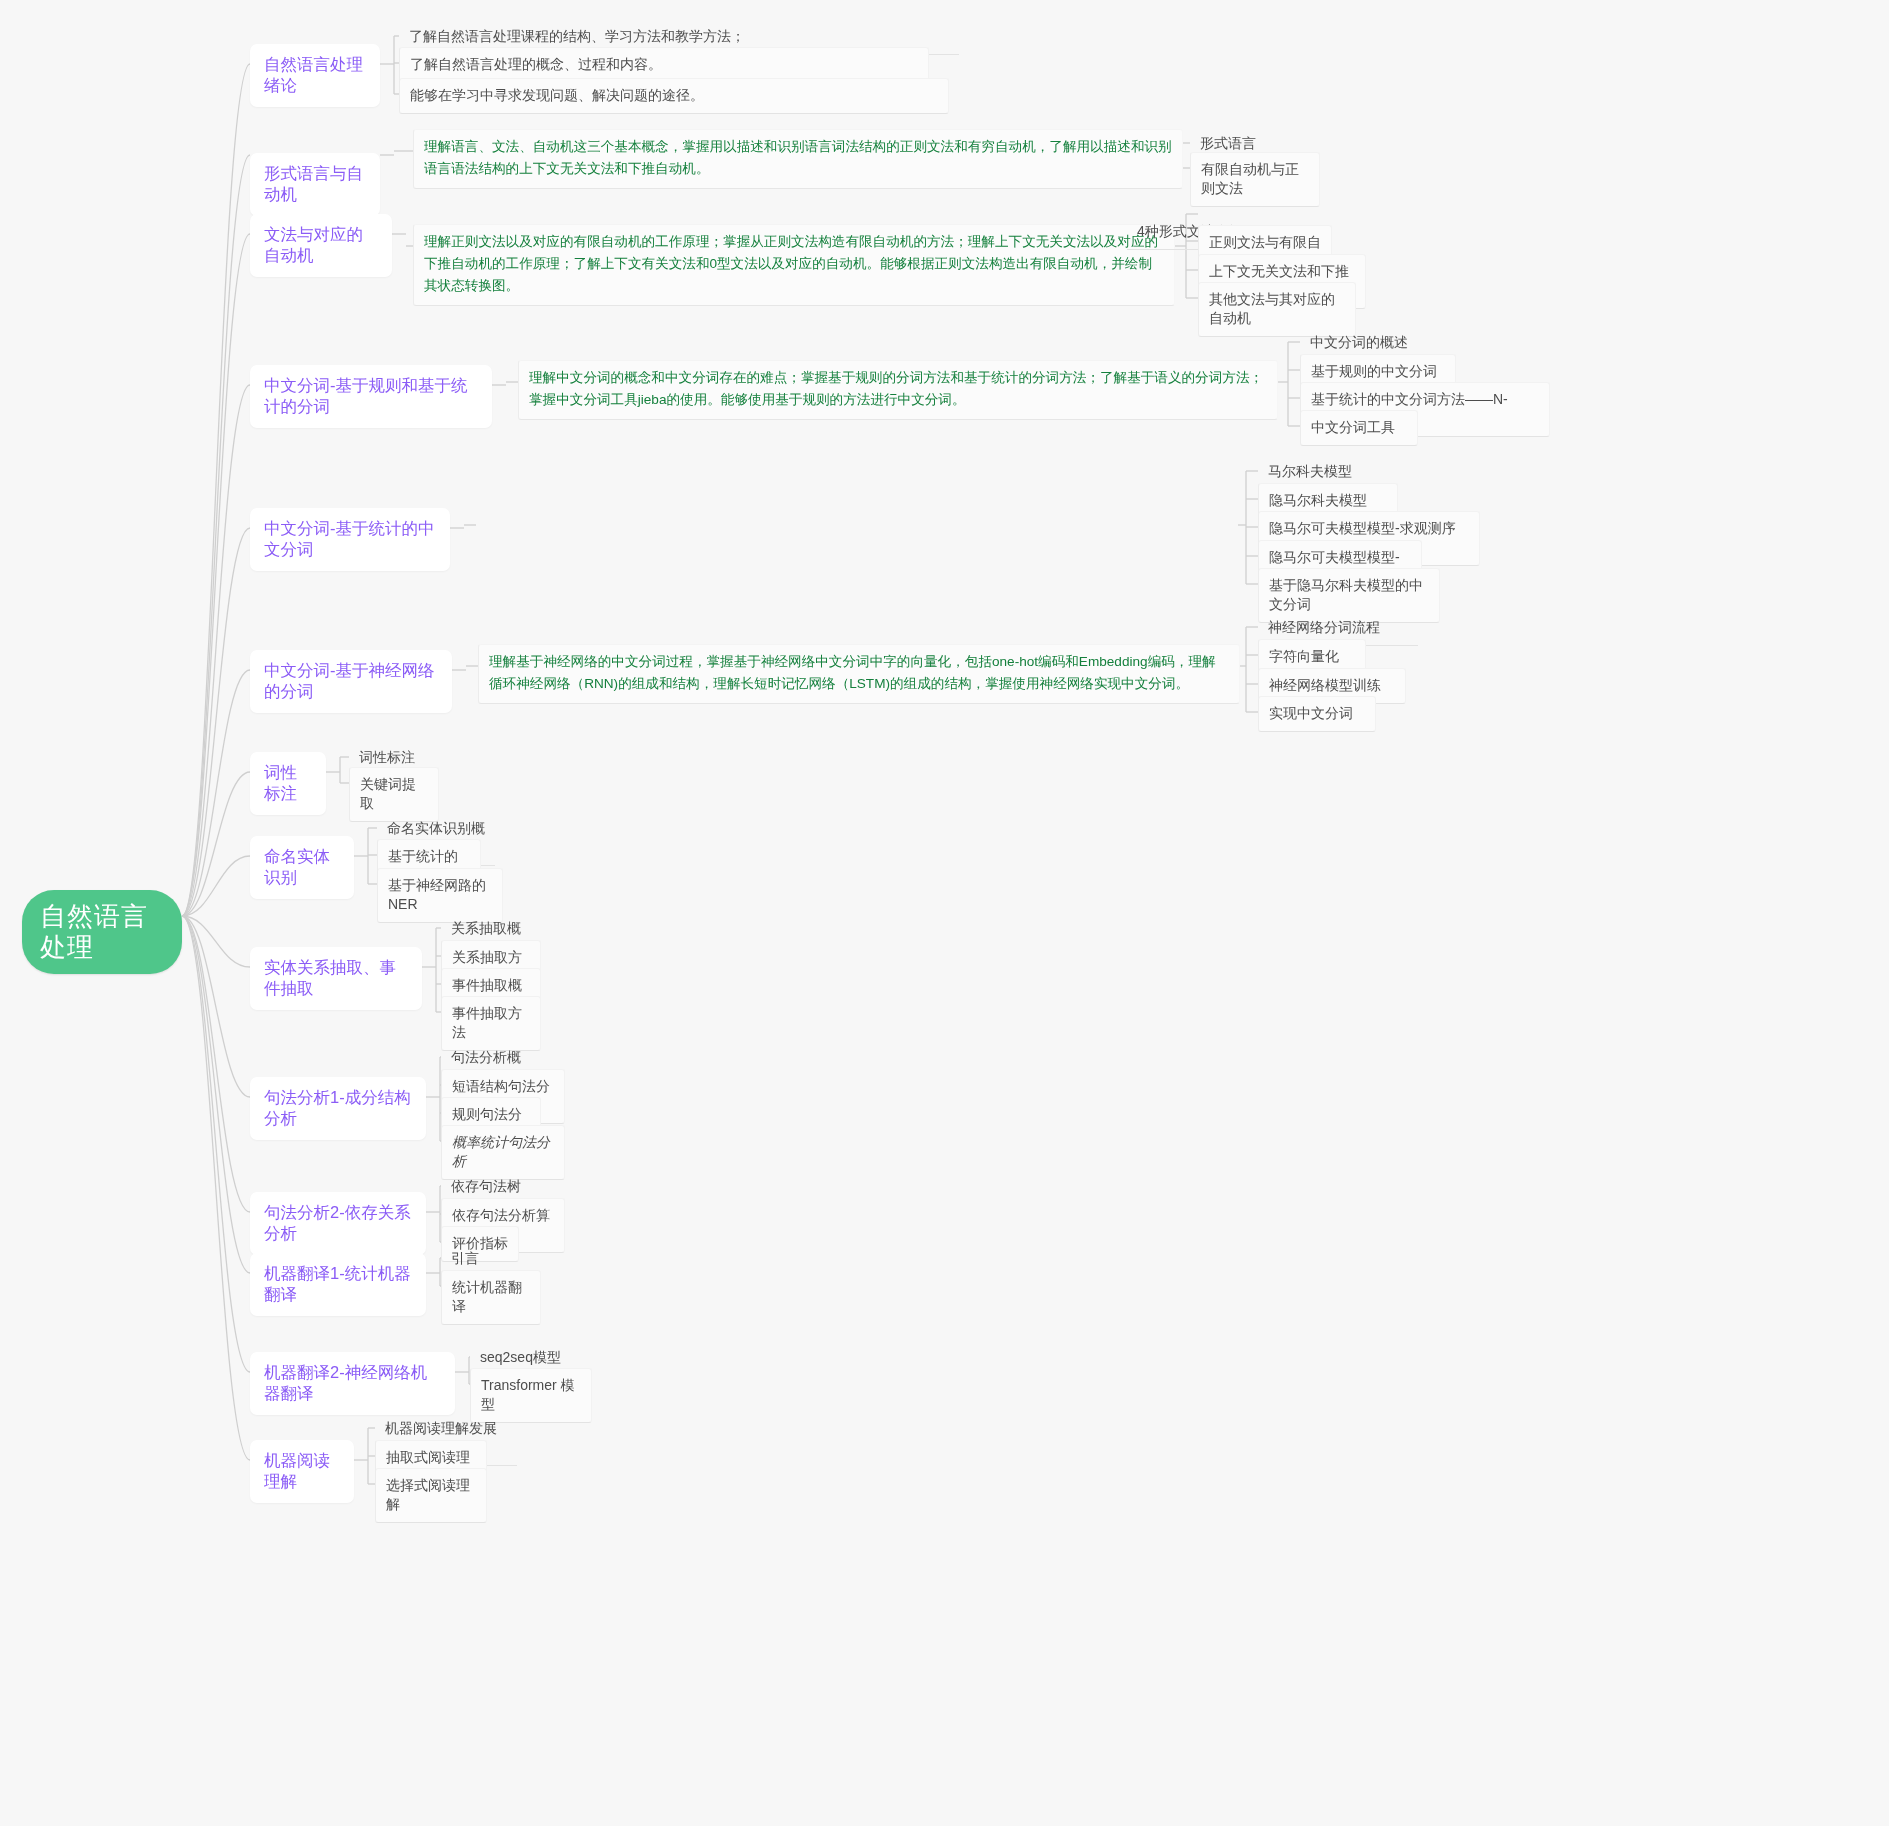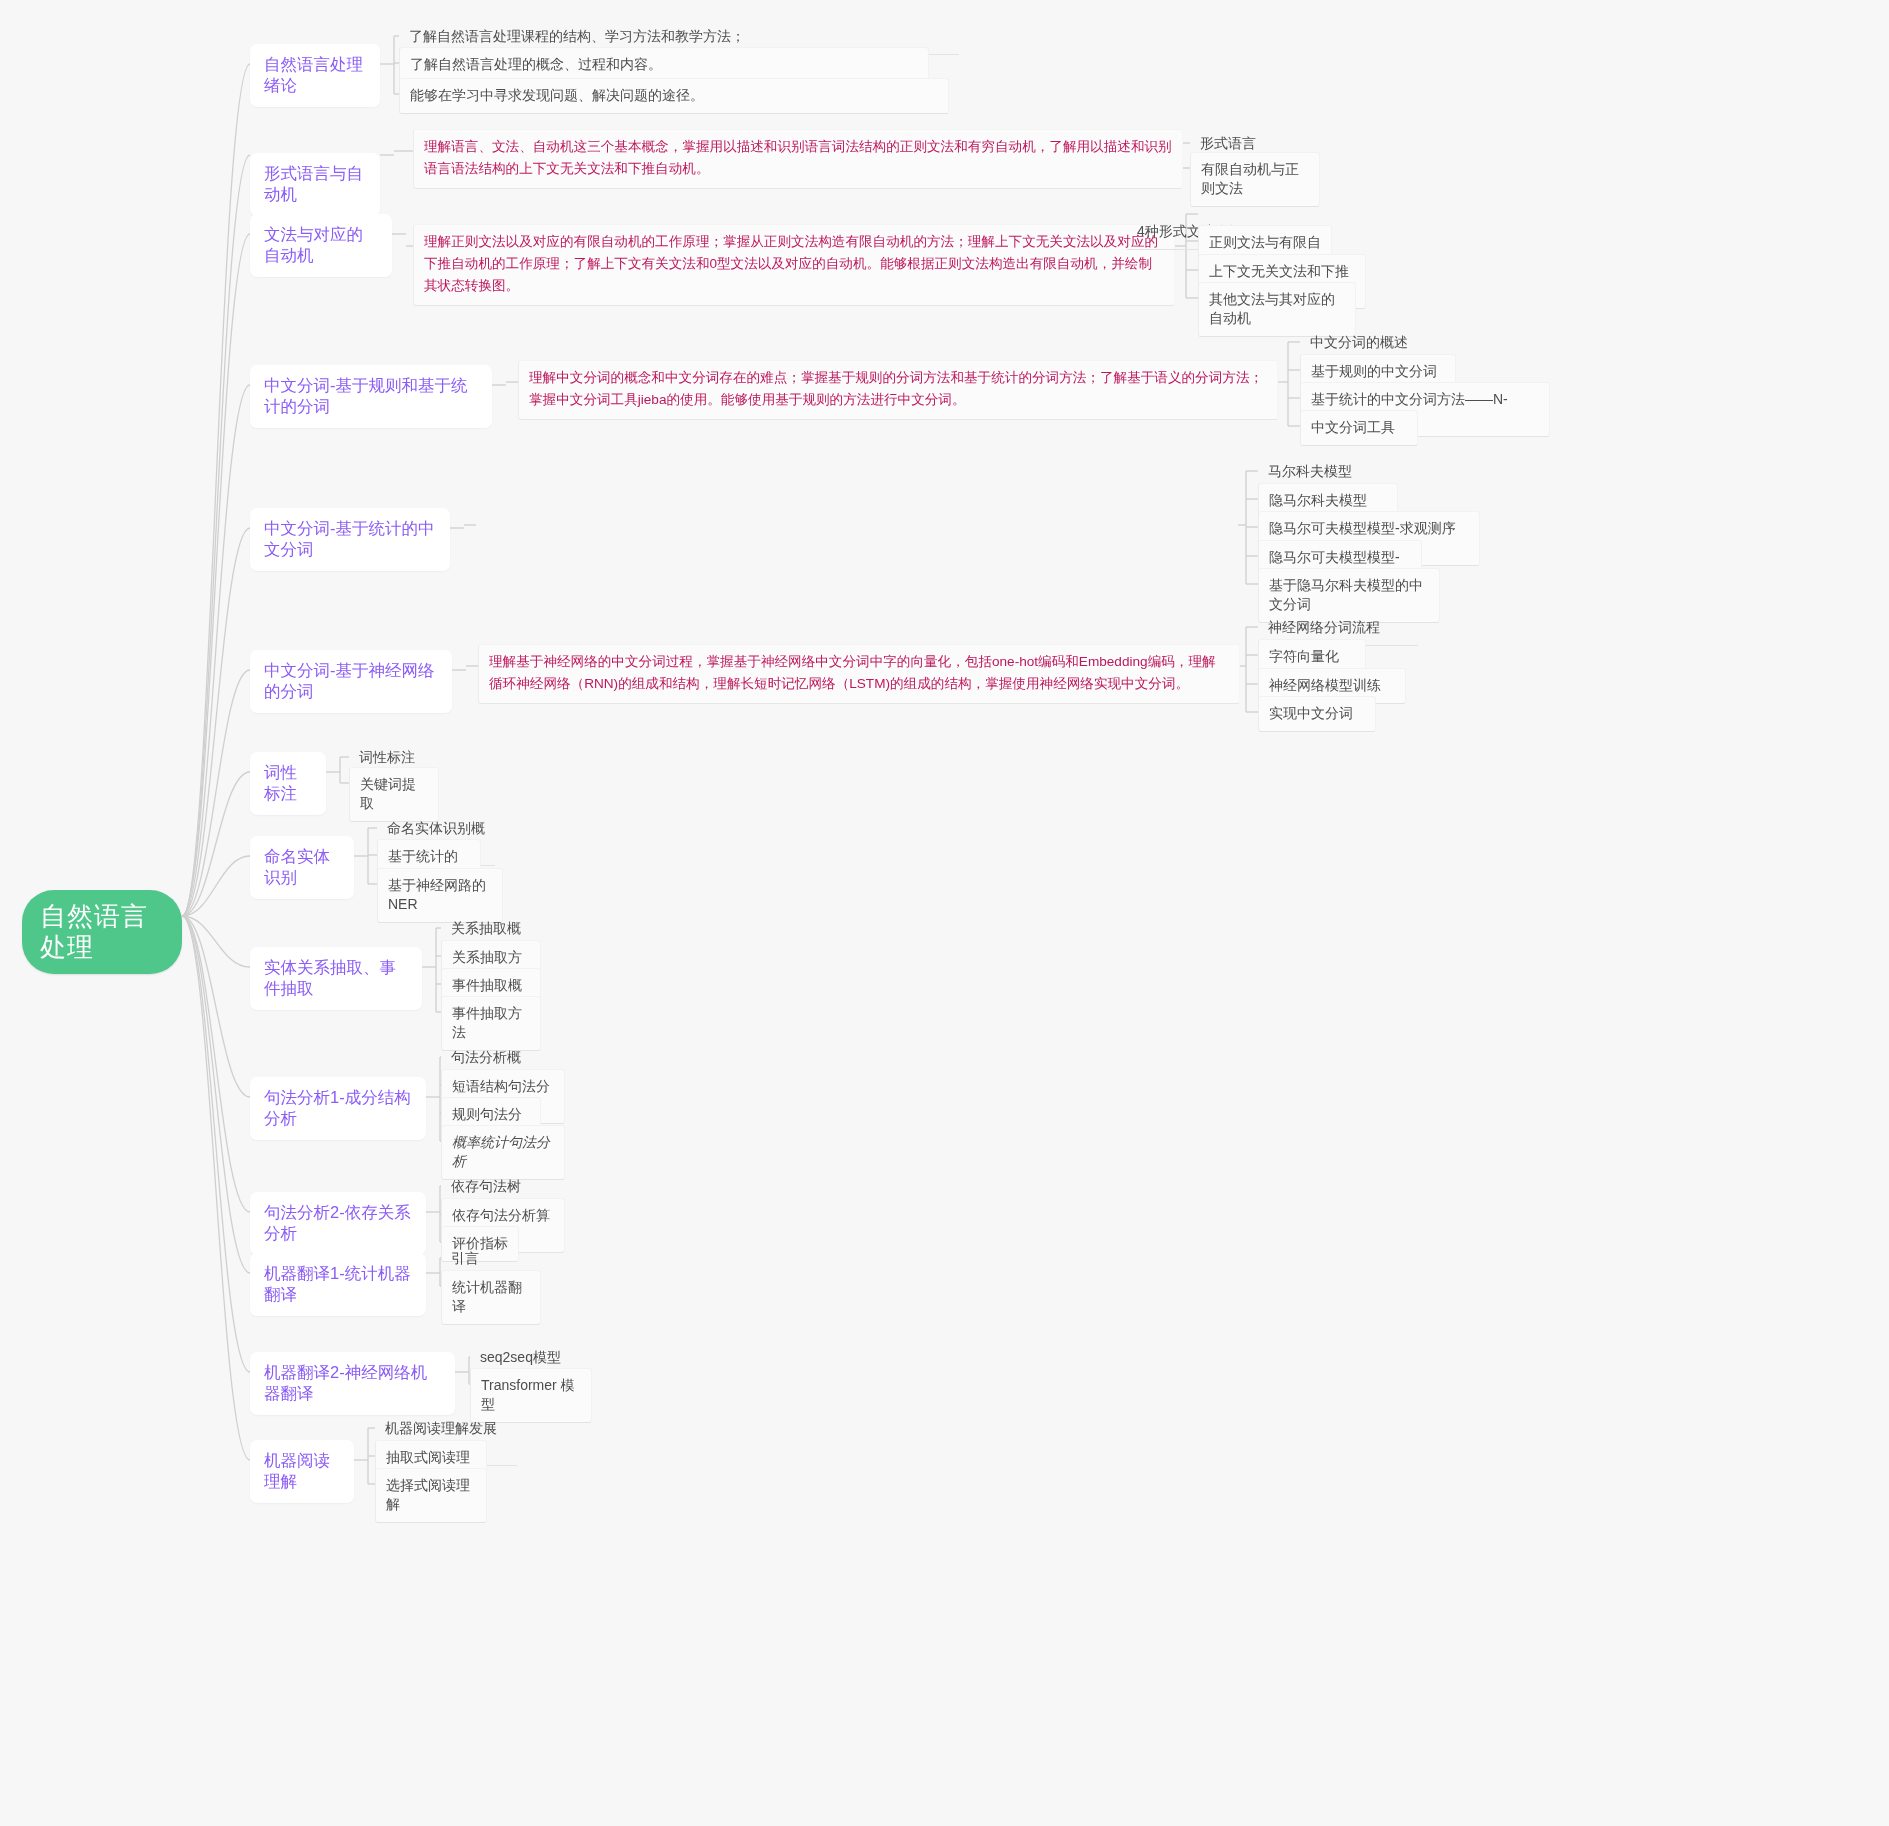--- a/index.html
+++ b/index.html
@@ -63,21 +63,21 @@
   }
   .l2-node.boxed {
     background: #fbfbfb;
     border-left: 1px solid #ececec;
     border-right: 1px solid #f2f2f2;
     border-top: 1px solid #f2f2f2;
     border-radius: 3px;
   }
   
   .desc-node {
-    color: #be185d;
+    color: #15803d;
     font-size: 13.6px;
     line-height: 1.62;
     padding: 6px 10px 8px 10px;
     border-bottom: 1px solid #e6e6e6;
   }
   .desc-node.boxed {
     background: #fbfbfb;
     border-left: 1px solid #ececec;
     border-top: 1px solid #f4f4f4;
     border-right: 1px solid #f6f6f6;

